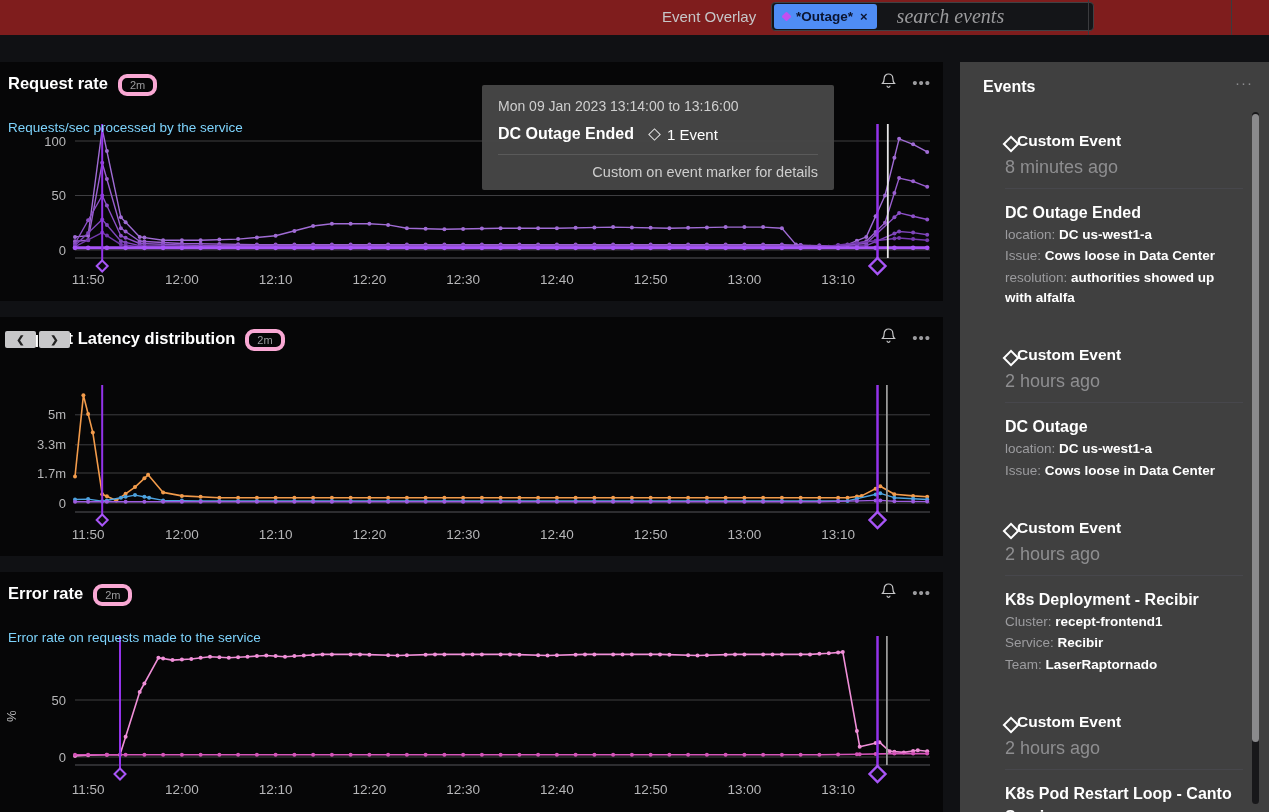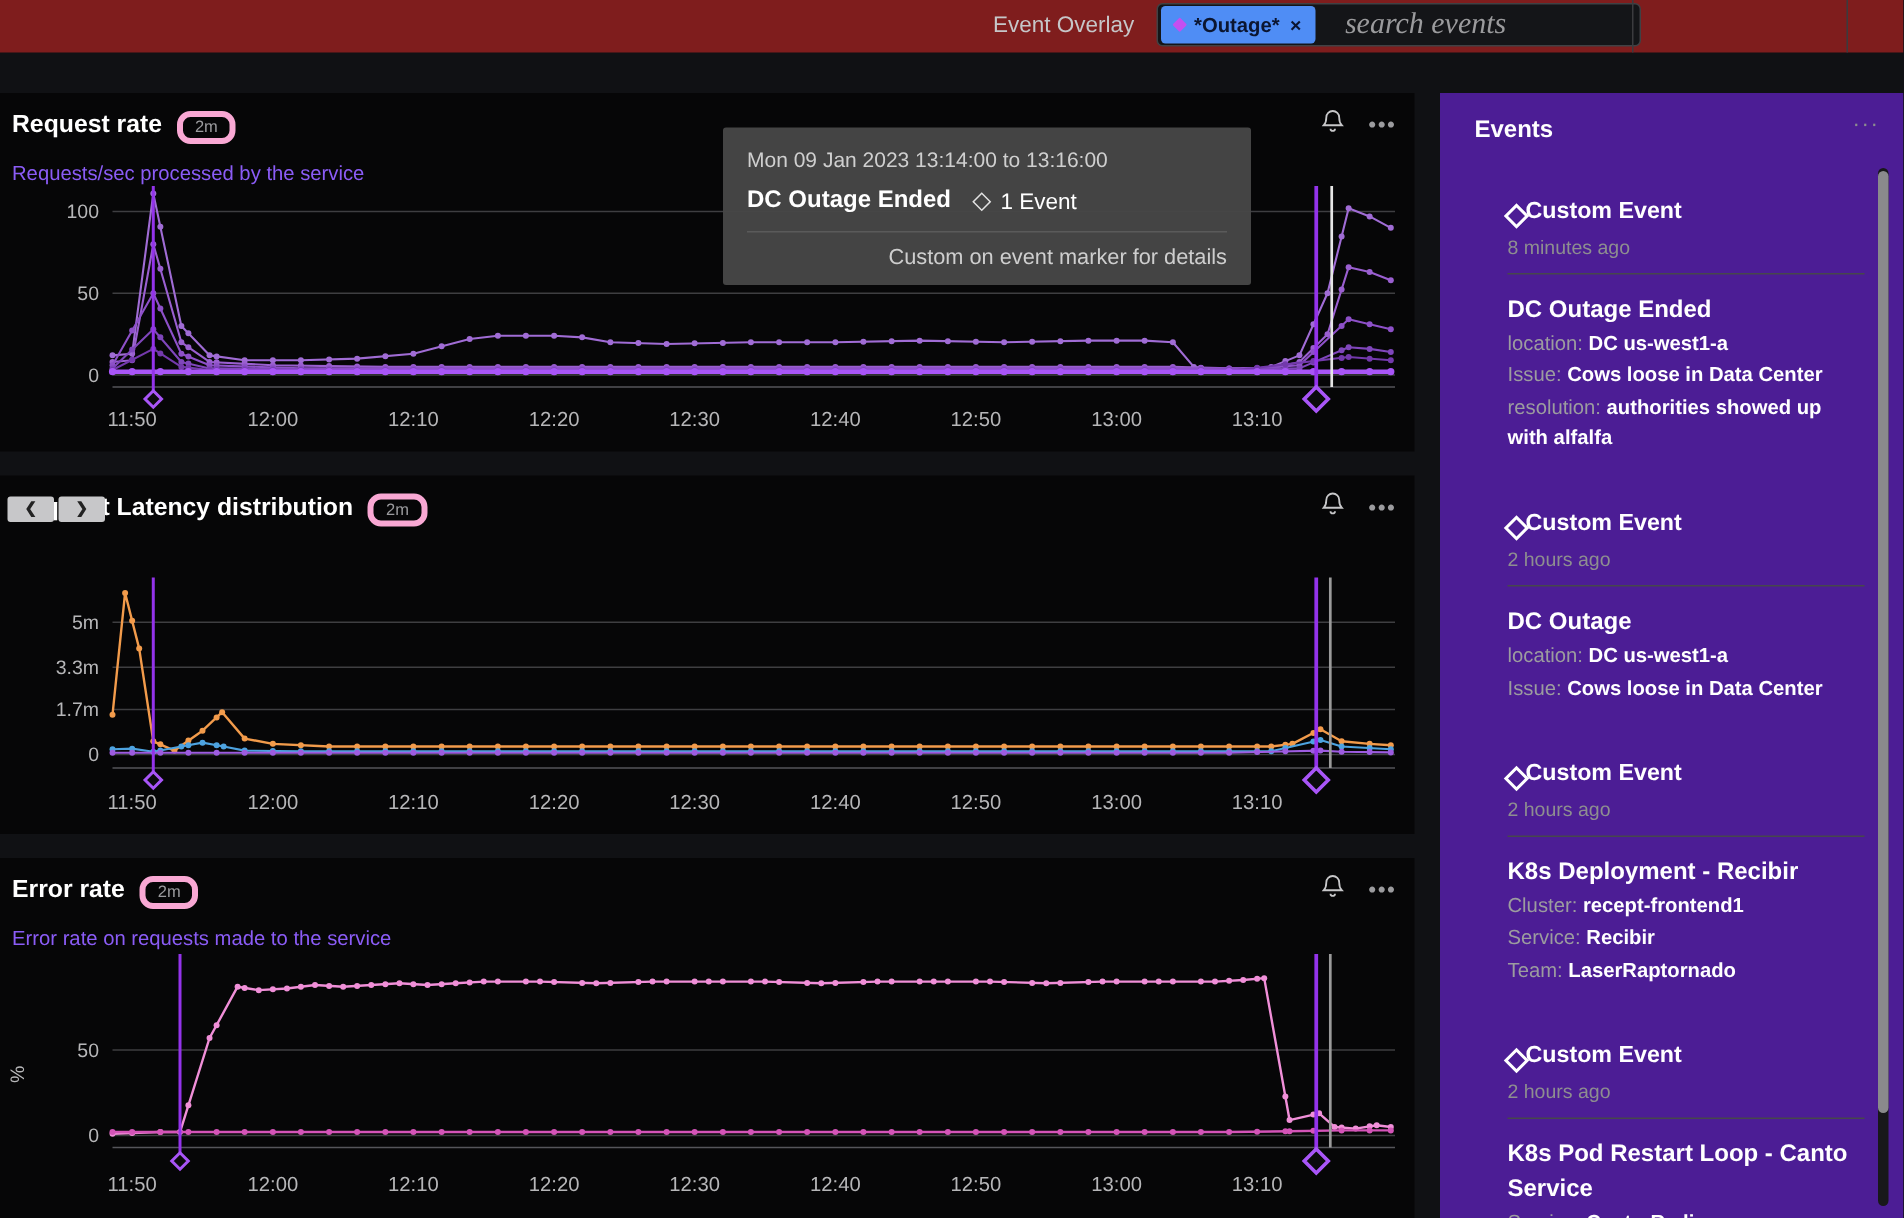--- a/index.html
+++ b/index.html
@@ -24,47 +24,47 @@
   .topbar-divider{position:absolute;top:0;width:1px;height:35px;background:#3b3b3e}
   
   .card{position:absolute;left:0;width:943px;background:#060607}
   #card-0{top:62px;height:239px}
   #card-1{top:317px;height:239px}
   #card-2{top:572px;height:240px}
   .card-header{position:absolute;left:8px;top:12px;right:8px;z-index:2;pointer-events:none}
   .title-row{display:flex;gap:10px}
   .card-title{margin:0;color:#fff;font-size:16.5px;font-weight:600}
   .badge{font-size:11px;color:#9b9b9e;border:4px solid #f9a8d4;border-radius:9px;padding:1px 8px}
-  .subtitle{margin-top:12px;font-size:13.5px;color:#8b5cf6}
+  .subtitle{margin-top:24px;font-size:13.5px;color:#7dd3fc}
   .card-icons{position:absolute;right:12px;top:10px;display:flex;gap:16px;align-items:center;z-index:3}
   .dots{color:#9b9b9e;font-size:15px;letter-spacing:1px;line-height:1;cursor:pointer}
   svg.chart{position:absolute;left:0;top:0}
   svg text{font-family:"Liberation Sans",sans-serif}
   .pager{position:absolute;left:5px;top:269px;display:flex;gap:3px;z-index:3}
   .pager button{width:31px;height:17px;background:#c7c7c9;border:none;border-radius:2px;color:#222;
     font-size:10px;line-height:17px;cursor:pointer;padding:0;font-weight:700}
   
   .tooltip{position:absolute;left:482px;top:85px;width:352px;height:105px;background:rgba(71,71,71,.96);
     border-radius:2px;z-index:10;padding:13px 16px 0 16px;box-sizing:border-box}
   .tt-time{color:#cfcfcf;font-size:14px}
   .tt-main{margin-top:11px;display:flex;align-items:center;padding-bottom:11px;border-bottom:1px solid #5a5a5a}
   .tt-title{color:#fff;font-size:16px;font-weight:700}
   .tt-dia{width:7px;height:7px;border:1.5px solid #e2e2e2;transform:rotate(45deg);margin:0 8px 0 16px;flex:none}
   .tt-count{color:#fff;font-size:15px}
   .tt-hint{margin-top:9px;text-align:right;color:#cecece;font-size:14.5px}
   
-  .events-panel{position:absolute;left:960px;top:62px;width:309px;height:750px;background:#4c1d95;overflow:hidden}
+  .events-panel{position:absolute;left:960px;top:62px;width:309px;height:750px;background:#404040;overflow:hidden}
   .events-title{position:absolute;left:23px;top:16px;font-size:16px;color:#fff;font-weight:600;margin:0}
   .events-menu{position:absolute;right:16px;top:12px;color:#8c8c8e;font-size:15px;letter-spacing:1px;cursor:pointer}
   .events-list{position:absolute;left:45px;top:70px;width:238px}
   .event-item{margin-bottom:38px;cursor:pointer}
   .event-type{display:flex;align-items:flex-end;}
   .ev-dia{width:8px;height:8px;border:2px solid #fff;transform:rotate(45deg);flex:none}
   .ev-type-label{color:#fff;font-size:15.5px;font-weight:600}
-  .event-time{margin-top:7px;color:#8e8e90;font-size:13px}
+  .event-time{margin-top:7px;color:#8e8e90;font-size:18px}
   .event-divider{height:1px;background:#47474c;margin:10px 0 12px}
   .event-title{color:#fff;font-size:16px;font-weight:600;line-height:1.45}
   .event-field{font-size:13.5px;line-height:1.5;color:#9c9c9f;margin-top:1px}
   .event-field .v{color:#fff;font-weight:600}
   .scroll-track{position:absolute;right:10px;top:50px;width:7px;height:692px;background:#18181a;border-radius:4px}
   .scroll-thumb{position:absolute;left:0;top:2px;width:7px;height:628px;background:#8a8a8c;border-radius:4px;cursor:grab}
 </style>
 </head>
 <body>
 

